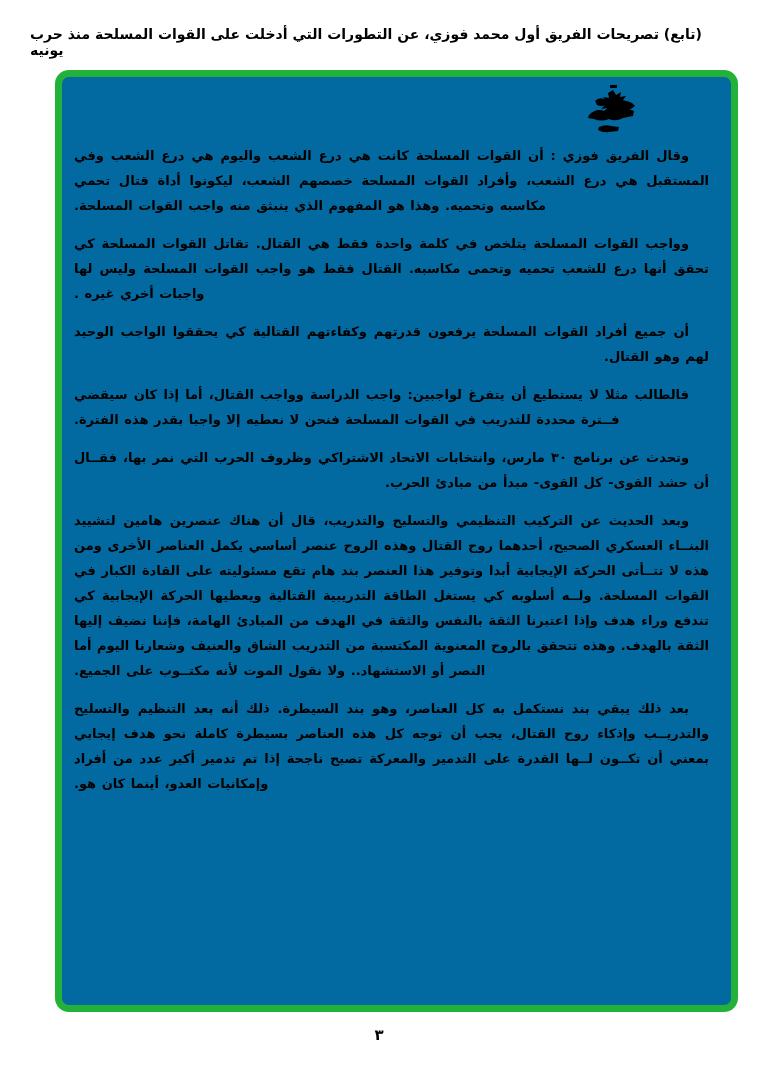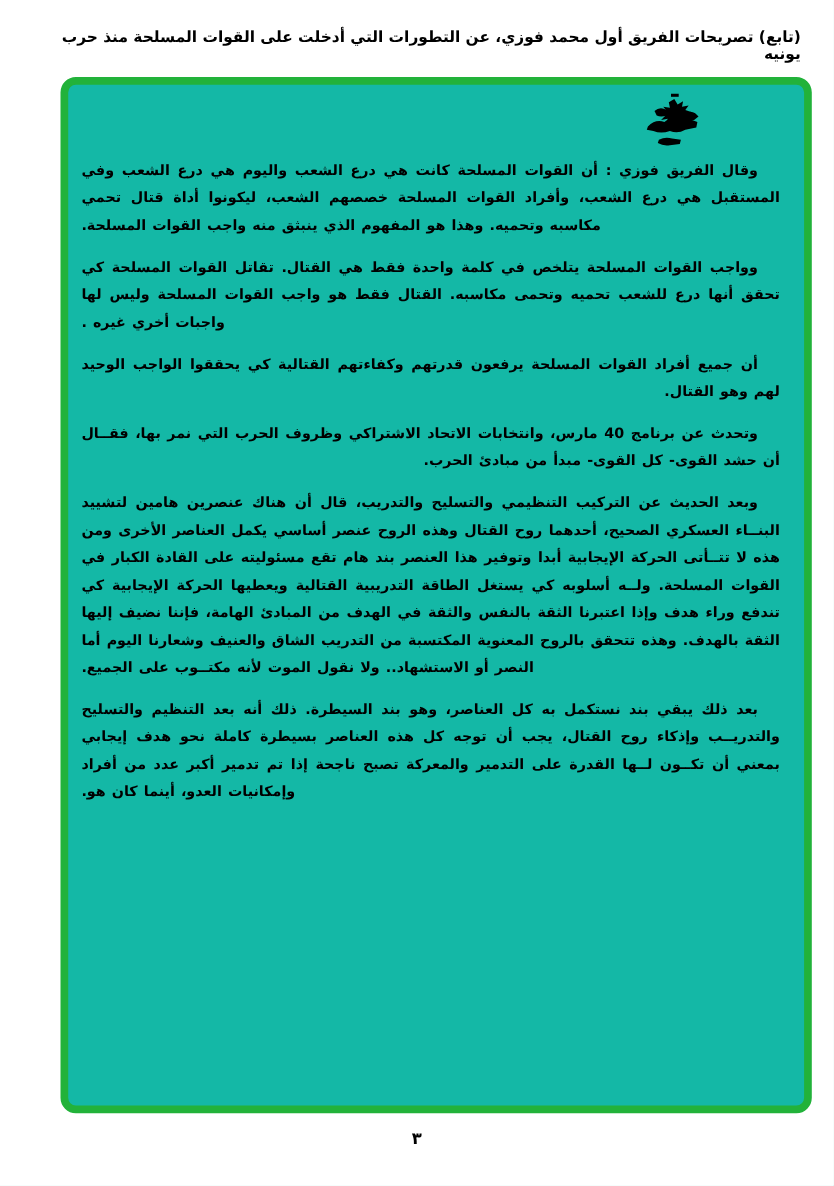--- a/index.html
+++ b/index.html
@@ -9,35 +9,35 @@
   }
   body {
     width: 758px;
     height: 1078px;
     overflow: hidden;
     font-family: "DejaVu Sans", sans-serif;
     color: #000000;
   }
   .doc-header {
     direction: rtl;
-    text-align: right;
+    text-align: left;
     font-weight: bold;
     font-size: 14px;
     margin: 26px 30px 12px 30px;
     letter-spacing: 0;
   }
   .frame {
     box-sizing: border-box;
     margin: 6px 20px 0 55px;
     height: 942px;
     border: 7px solid #22b23a;
     border-radius: 14px;
     padding: 8px 22px 2px 12px;
     overflow: hidden;
-    background: #14b8a6;
+    background: #0369a1;
   }
   .emblem-row {
     direction: rtl;
     height: 58px;
     padding-right: 38px;
   }
   .emblem-row svg {
     display: block;
     margin-right: 30px;
   }
@@ -81,19 +81,20 @@
         <path d="M14 30 q7-7 15-4 q5-5 11-3 q6-3 11 0 l8 3 -1 5 -10 2 q-7 4-14 1 q-8 3-15 0 l-6-1 z"></path>
         <path d="M24 42 q6-3 12-1 l8 1 -1 4 -9 1 q-6 1-11-2 z"></path>
       </g>
     </svg>
   </div>
 
   <div class="article">
     <p class="last-left">وقال الفريق فوزي : أن القوات المسلحة كانت هي درع الشعب واليوم هي درع الشعب وفي المستقبل هي درع الشعب، وأفراد القوات المسلحة خصصهم الشعب، ليكونوا أداة قتال تحمي مكاسبه وتحميه. وهذا هو المفهوم الذي ينبثق منه واجب القوات المسلحة.</p>
     <p class="last-left">وواجب القوات المسلحة يتلخص في كلمة واحدة فقط هي القتال. تقاتل القوات المسلحة كي تحقق أنها درع للشعب تحميه وتحمى مكاسبه. القتال فقط هو واجب القوات المسلحة وليس لها واجبات أخري غيره .</p>
     <p class="last-right">أن جميع أفراد القوات المسلحة يرفعون قدرتهم وكفاءتهم القتالية كي يحققوا الواجب الوحيد لهم وهو القتال.</p>
-    <p class="last-right">وتحدث عن برنامج 40 مارس، وانتخابات الاتحاد الاشتراكي وظروف الحرب التي نمر بها، فقــال أن حشد القوى- كل القوى- مبدأ من مبادئ الحرب.</p>
+    <p class="last-left">فالطالب مثلا لا يستطيع أن يتفرغ لواجبين: واجب الدراسة وواجب القتال، أما إذا كان سيقضي فــترة محددة للتدريب في القوات المسلحة فنحن لا نعطيه إلا واجبا بقدر هذه الفترة.</p>
+    <p class="last-right">وتحدث عن برنامج ٣٠ مارس، وانتخابات الاتحاد الاشتراكي وظروف الحرب التي نمر بها، فقــال أن حشد القوى- كل القوى- مبدأ من مبادئ الحرب.</p>
     <p class="last-left">وبعد الحديث عن التركيب التنظيمي والتسليح والتدريب، قال أن هناك عنصرين هامين لتشييد البنــاء العسكري الصحيح، أحدهما روح القتال وهذه الروح عنصر أساسي يكمل العناصر الأخرى ومن هذه لا تتــأتى الحركة الإيجابية أبدا وتوفير هذا العنصر بند هام تقع مسئوليته على القادة الكبار في القوات المسلحة. ولــه أسلوبه كي يستغل الطاقة التدريبية القتالية ويعطيها الحركة الإيجابية كي تندفع وراء هدف وإذا اعتبرنا الثقة بالنفس والثقة في الهدف من المبادئ الهامة، فإننا نضيف إليها الثقة بالهدف. وهذه تتحقق  بالروح المعنوية المكتسبة من التدريب الشاق والعنيف وشعارنا اليوم أما النصر أو الاستشهاد.. ولا نقول الموت لأنه مكتــوب على الجميع.</p>
     <p class="last-left">بعد ذلك يبقي بند نستكمل به كل العناصر، وهو بند السيطرة. ذلك أنه بعد التنظيم والتسليح والتدريــب وإذكاء روح القتال، يجب أن توجه كل هذه العناصر بسيطرة كاملة نحو هدف إيجابي بمعني أن تكــون لــها القدرة على التدمير والمعركة تصبح ناجحة إذا تم تدمير أكبر عدد من أفراد وإمكانيات العدو، أينما كان هو.</p>
   </div>
 </div>
 
 <div class="page-number">٣</div>
 
 </body></html>

